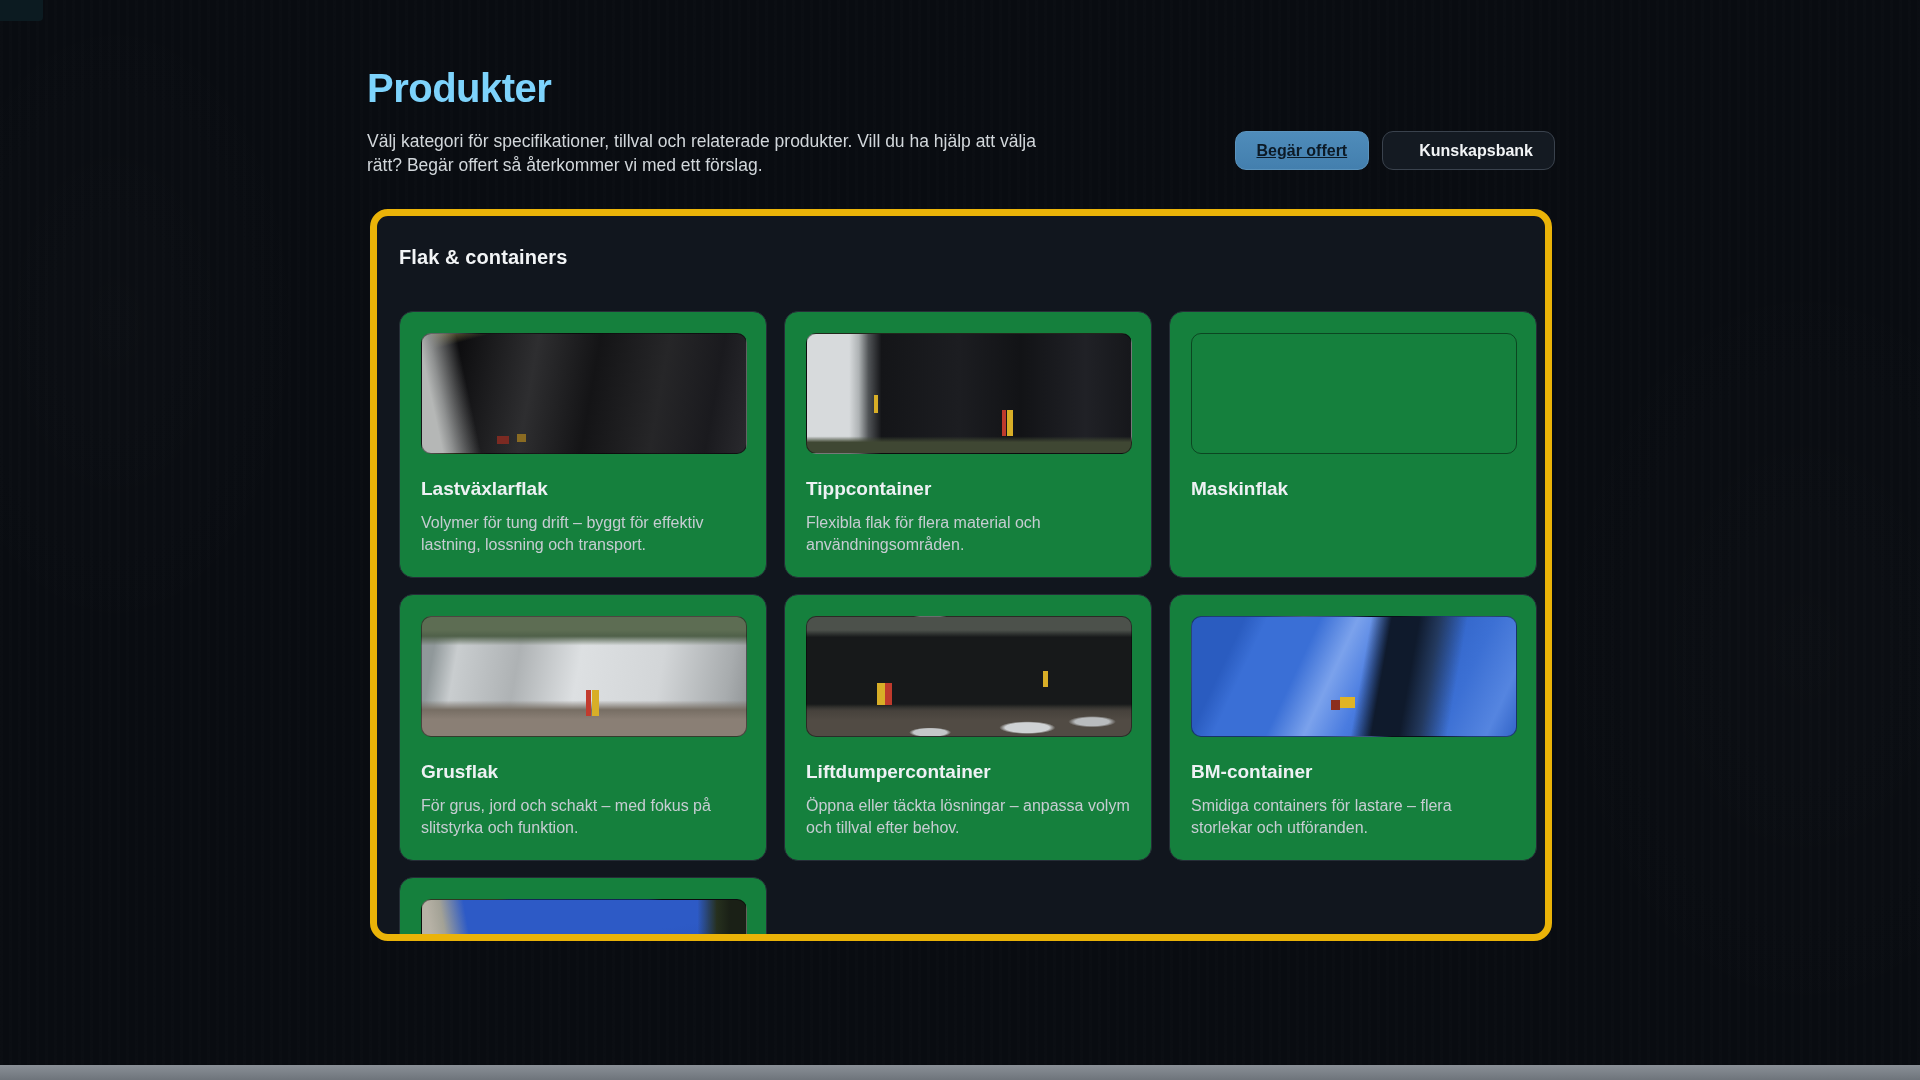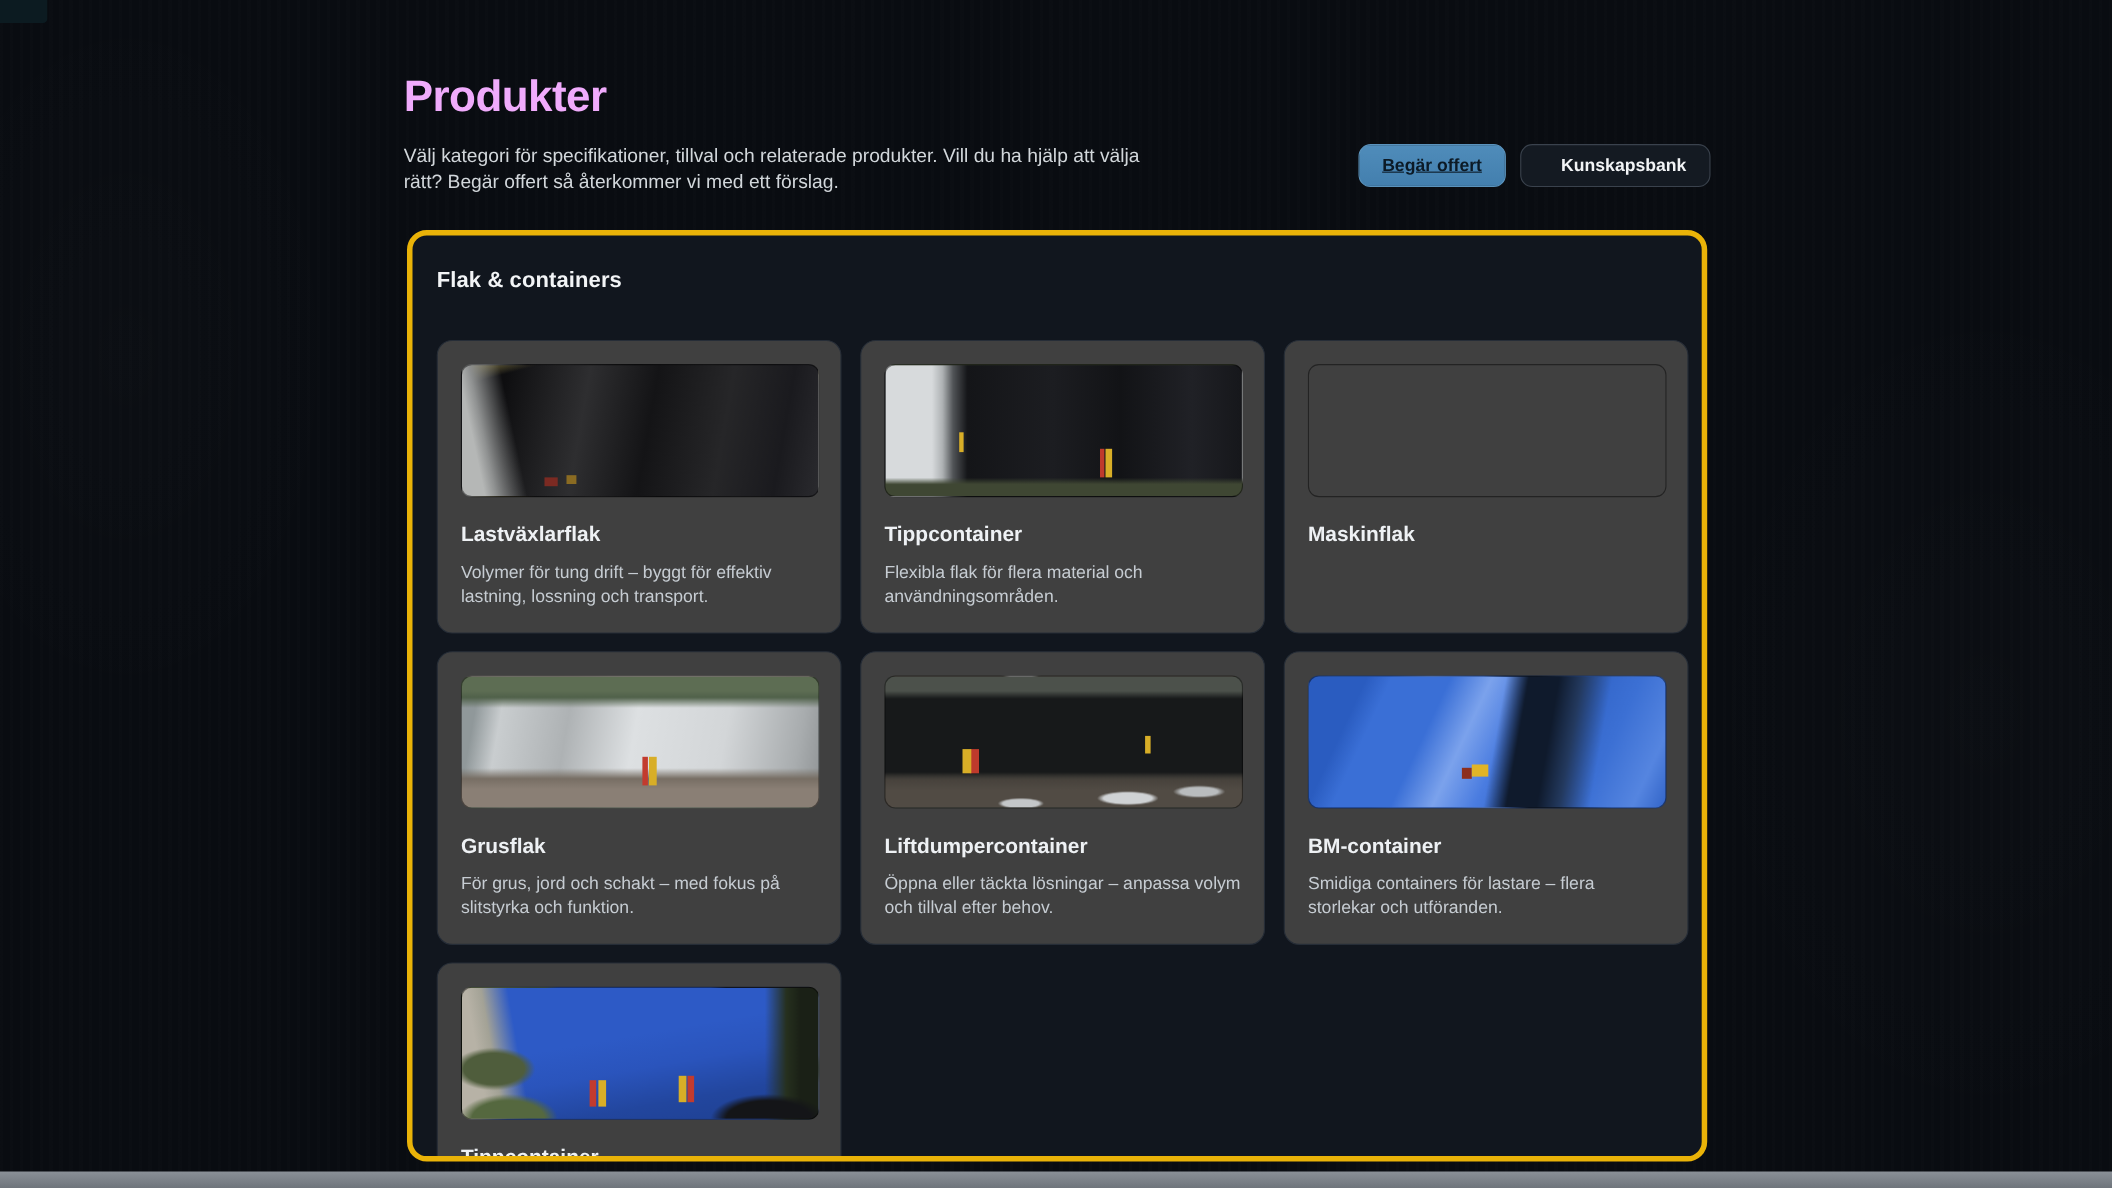--- a/index.html
+++ b/index.html
@@ -18,21 +18,21 @@
       radial-gradient(ellipse 400px 600px at 94% 60%, rgba(255,255,255,0.010), transparent 70%),
       repeating-linear-gradient(90deg, rgba(255,255,255,0.006) 0 3px, rgba(0,0,0,0.01) 3px 9px);
   }
   .browser-corner-artifact {
     position: absolute; left: 0; top: 0; width: 43px; height: 21px;
     background: #0c1b21; border-bottom-right-radius: 4px;
   }
 
   .page-header { position: absolute; left: 367px; top: 66px; width: 1188px; }
   .page-title {
-    font-size: 40px; font-weight: 700; letter-spacing: -0.5px; color: #f0abfc;
+    font-size: 40px; font-weight: 700; letter-spacing: -0.5px; color: #7dd3fc;
   }
   .page-subtitle {
     margin-top: 18px; font-size: 17.5px; line-height: 24px; color: #d2d7db; font-weight: 400;
   }
   .header-actions {
     position: absolute; right: 0px; top: 65px; display: flex; gap: 13px;
   }
   .btn {
     height: 39px; border-radius: 11px; font-size: 16px; font-weight: 700;
     display: inline-flex; align-items: center; justify-content: center;
@@ -41,33 +41,33 @@
   }
   .btn-primary {
     background: linear-gradient(180deg, #4f8cba, #437fae);
     color: #0c1a26; border-color: #5a93bd; text-decoration: underline;
   }
   .btn-secondary {
     background: #141a22; color: #f2f4f6; border: 1px solid #3a424d; padding-left: 36px;
   }
 
   .section-panel {
-    position: absolute; left: 370px; top: 209px; width: 1182px; height: 847px;
-    background: #11161e; border: 5px solid #eab308; border-radius: 18px;
+    position: absolute; left: 370px; top: 209px; width: 1182px; height: 732px;
+    background: #11161e; border: 7px solid #eab308; border-radius: 18px;
     padding: 30px 22px 0 22px; overflow: hidden;
   }
   .section-title { font-size: 20px; font-weight: 700; color: #f2f4f6; letter-spacing: 0.1px; }
 
   .product-grid {
     margin-top: 42px;
     display: grid; grid-template-columns: repeat(3, 368px); gap: 16px 17px;
   }
   .product-card {
     width: 368px; min-height: 263px;
-    background: #404040; border: 1px solid #262d37; border-radius: 14px;
+    background: #15803d; border: 1px solid #262d37; border-radius: 14px;
     padding: 21px; cursor: pointer;
   }
   .product-image {
     width: 326px; height: 121px; border-radius: 10px;
     border: 1px solid rgba(0,0,0,0.45); margin-bottom: 24px;
   }
   .product-title { font-size: 19px; font-weight: 700; color: #eef1f4; margin-bottom: 12px; }
   .product-desc { font-size: 16px; line-height: 22px; color: #c6ccd2; }
 
   

